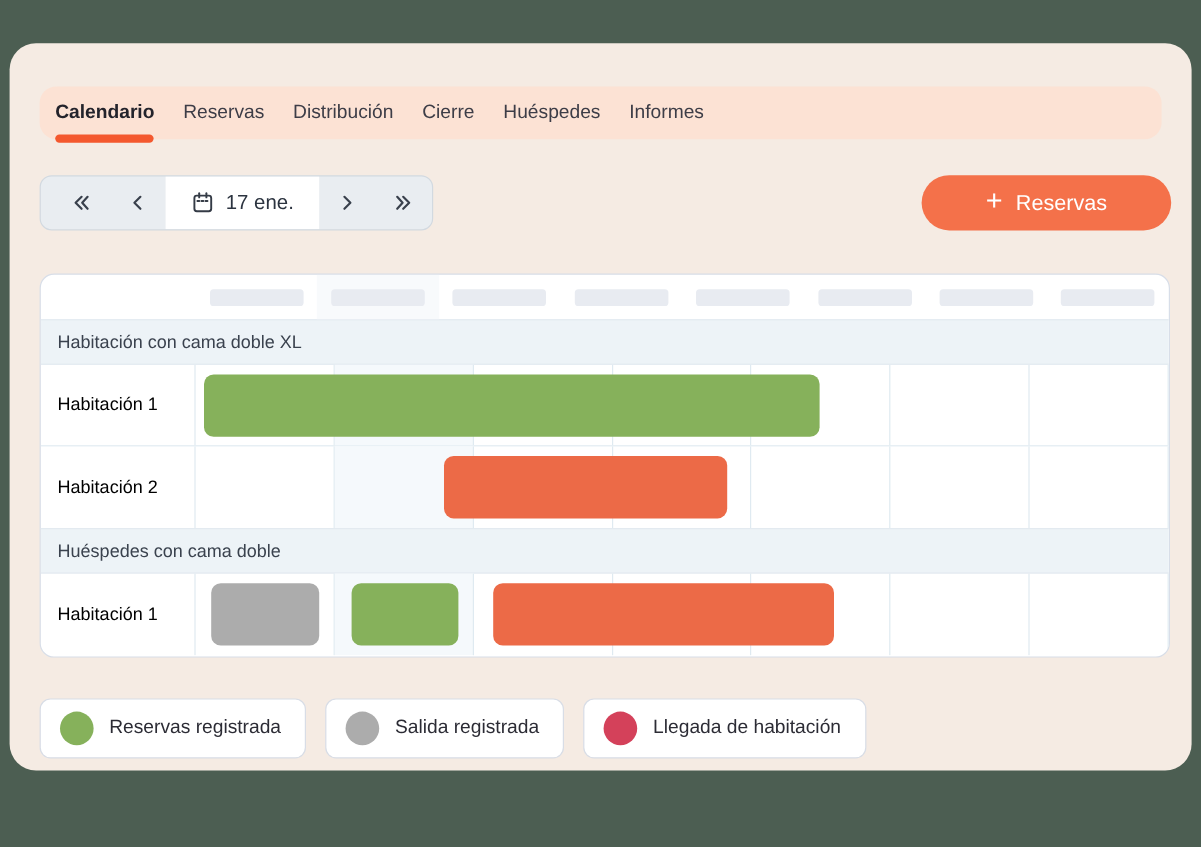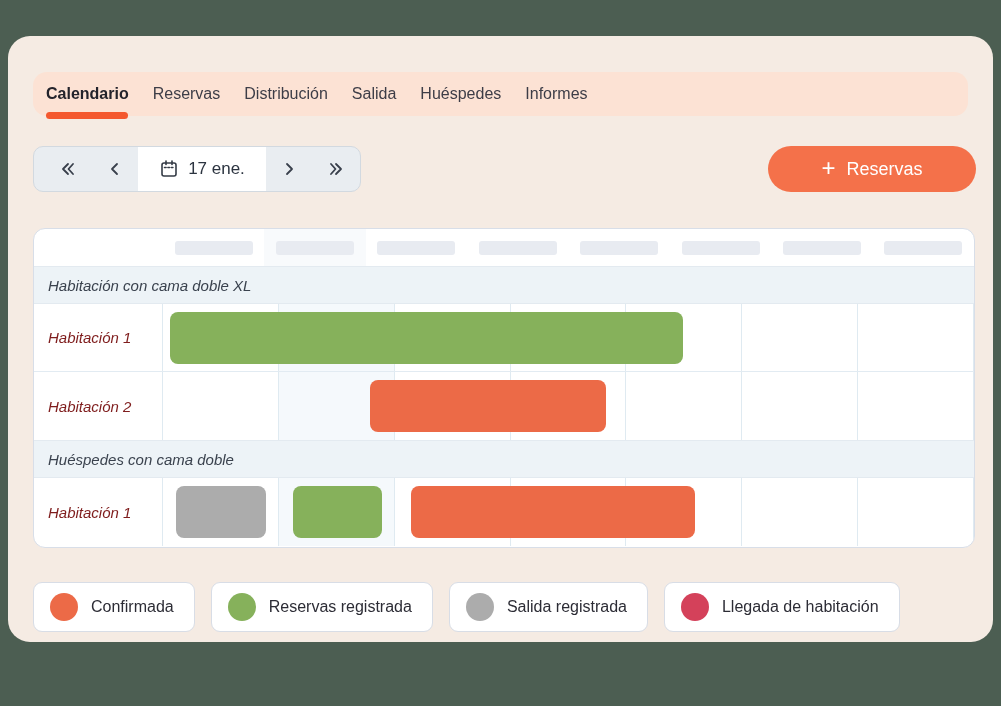--- a/index.html
+++ b/index.html
@@ -34,35 +34,35 @@
   .reservas-btn { position: absolute; left: 760px; top: 110px; width: 208px; height: 46px;
                   border: none; border-radius: 23px; background: #f4714a; color: #ffffff;
                   font-family: "Liberation Sans", sans-serif; font-size: 18px;
                   display: flex; align-items: center; justify-content: center; gap: 11px;
                   cursor: pointer; }
   .reservas-btn .plus { font-size: 24px; font-weight: 300; line-height: 1; margin-top: -2px; }
 
   
   .gridcard { position: absolute; left: 25px; top: 192px; width: 942px; height: 320px;
               background: #ffffff; border: 1px solid #d8dee8; border-radius: 12px;
-              overflow: hidden; font-style: italic; }
+              overflow: hidden; }
   .grid-header { height: 37px; display: flex; }
   .gh-label { width: 129px; }
   .gh-cells { flex: 1; display: flex; }
   .gh-slot { flex: 1; display: flex; align-items: center; justify-content: center; }
   .gh-slot.today { background: #f8fafc; }
   .gh-block { width: 78px; height: 14px; border-radius: 3px; background: #e8ebf1; }
 
   .group-header { height: 38px; background: #edf3f7; border-top: 1px solid #e3eaf0;
                   border-bottom: 1px solid #e3eaf0; display: flex; align-items: center;
                   padding-left: 14px; font-size: 15px; color: #3a424e; }
   .room-row { height: 68px; display: flex; }
   .room-row.sep { border-bottom: 1px solid #e2ebf2; }
   .row-label { width: 129px; border-right: 1px solid #dfeaf1; display: flex;
-               align-items: center; padding-left: 14px; font-size: 15px; color: #7f1d1d; }
+               align-items: center; padding-left: 14px; font-size: 15px; color: #000000; }
   .row-cells { flex: 1; position: relative; display: flex; }
   .cell { flex: 1; border-right: 1px solid #dfeaf1; }
   .cell:last-child { border-right: none; }
   .cell.today { background: #f5f9fc; }
   .bar { position: absolute; top: 8px; height: 52px; border-radius: 8px; cursor: pointer; }
 
   
   .legend { position: absolute; left: 25px; top: 546px; height: 50px; display: flex; gap: 16px; }
   .chip { height: 50px; background: #ffffff; border: 1px solid #d8dde6; border-radius: 9px;
           display: flex; align-items: center; gap: 13px; padding: 0 20px 0 16px; }
@@ -74,21 +74,21 @@
 </head>
 <body>
 
 <div class="frame">
   <div class="card">
 
     <nav class="tabbar">
         <div class="tab active">Calendario<div class="tab-underline"></div></div>
         <div class="tab">Reservas</div>
         <div class="tab">Distribución</div>
-        <div class="tab">Salida</div>
+        <div class="tab">Cierre</div>
         <div class="tab">Huéspedes</div>
         <div class="tab">Informes</div>
       </nav>
 
     <div class="datenav">
       <button class="nav-btn">
         <span>
           <svg width="18" height="16" viewBox="0 0 18 16" fill="none" stroke="#39404c" stroke-width="1.8" stroke-linecap="round" stroke-linejoin="round">
             <polyline points="9,3 4,8 9,13"></polyline>
               <polyline points="14,3 9.5,8 14,13"></polyline>
@@ -207,24 +207,20 @@
               <div class="bar" style="left: 13px; width: 90px; background: rgb(172, 172, 172);"></div>
               <div class="bar" style="left: 130px; width: 89px; background: rgb(134, 177, 91);"></div>
               <div class="bar" style="left: 248px; width: 284px; background: rgb(236, 106, 71);"></div>
             </div>
           </div>
         </div>
     </div>
 
     <div class="legend">
         <div class="chip">
-          <div class="chip-dot" style="background: rgb(236, 106, 71);"></div>
-          <span class="chip-label">Confirmada</span>
-        </div>
-        <div class="chip">
           <div class="chip-dot" style="background: rgb(134, 177, 91);"></div>
           <span class="chip-label">Reservas registrada</span>
         </div>
         <div class="chip">
           <div class="chip-dot" style="background: rgb(172, 172, 172);"></div>
           <span class="chip-label">Salida registrada</span>
         </div>
         <div class="chip">
           <div class="chip-dot" style="background: rgb(212, 65, 90);"></div>
           <span class="chip-label">Llegada de habitación</span>

